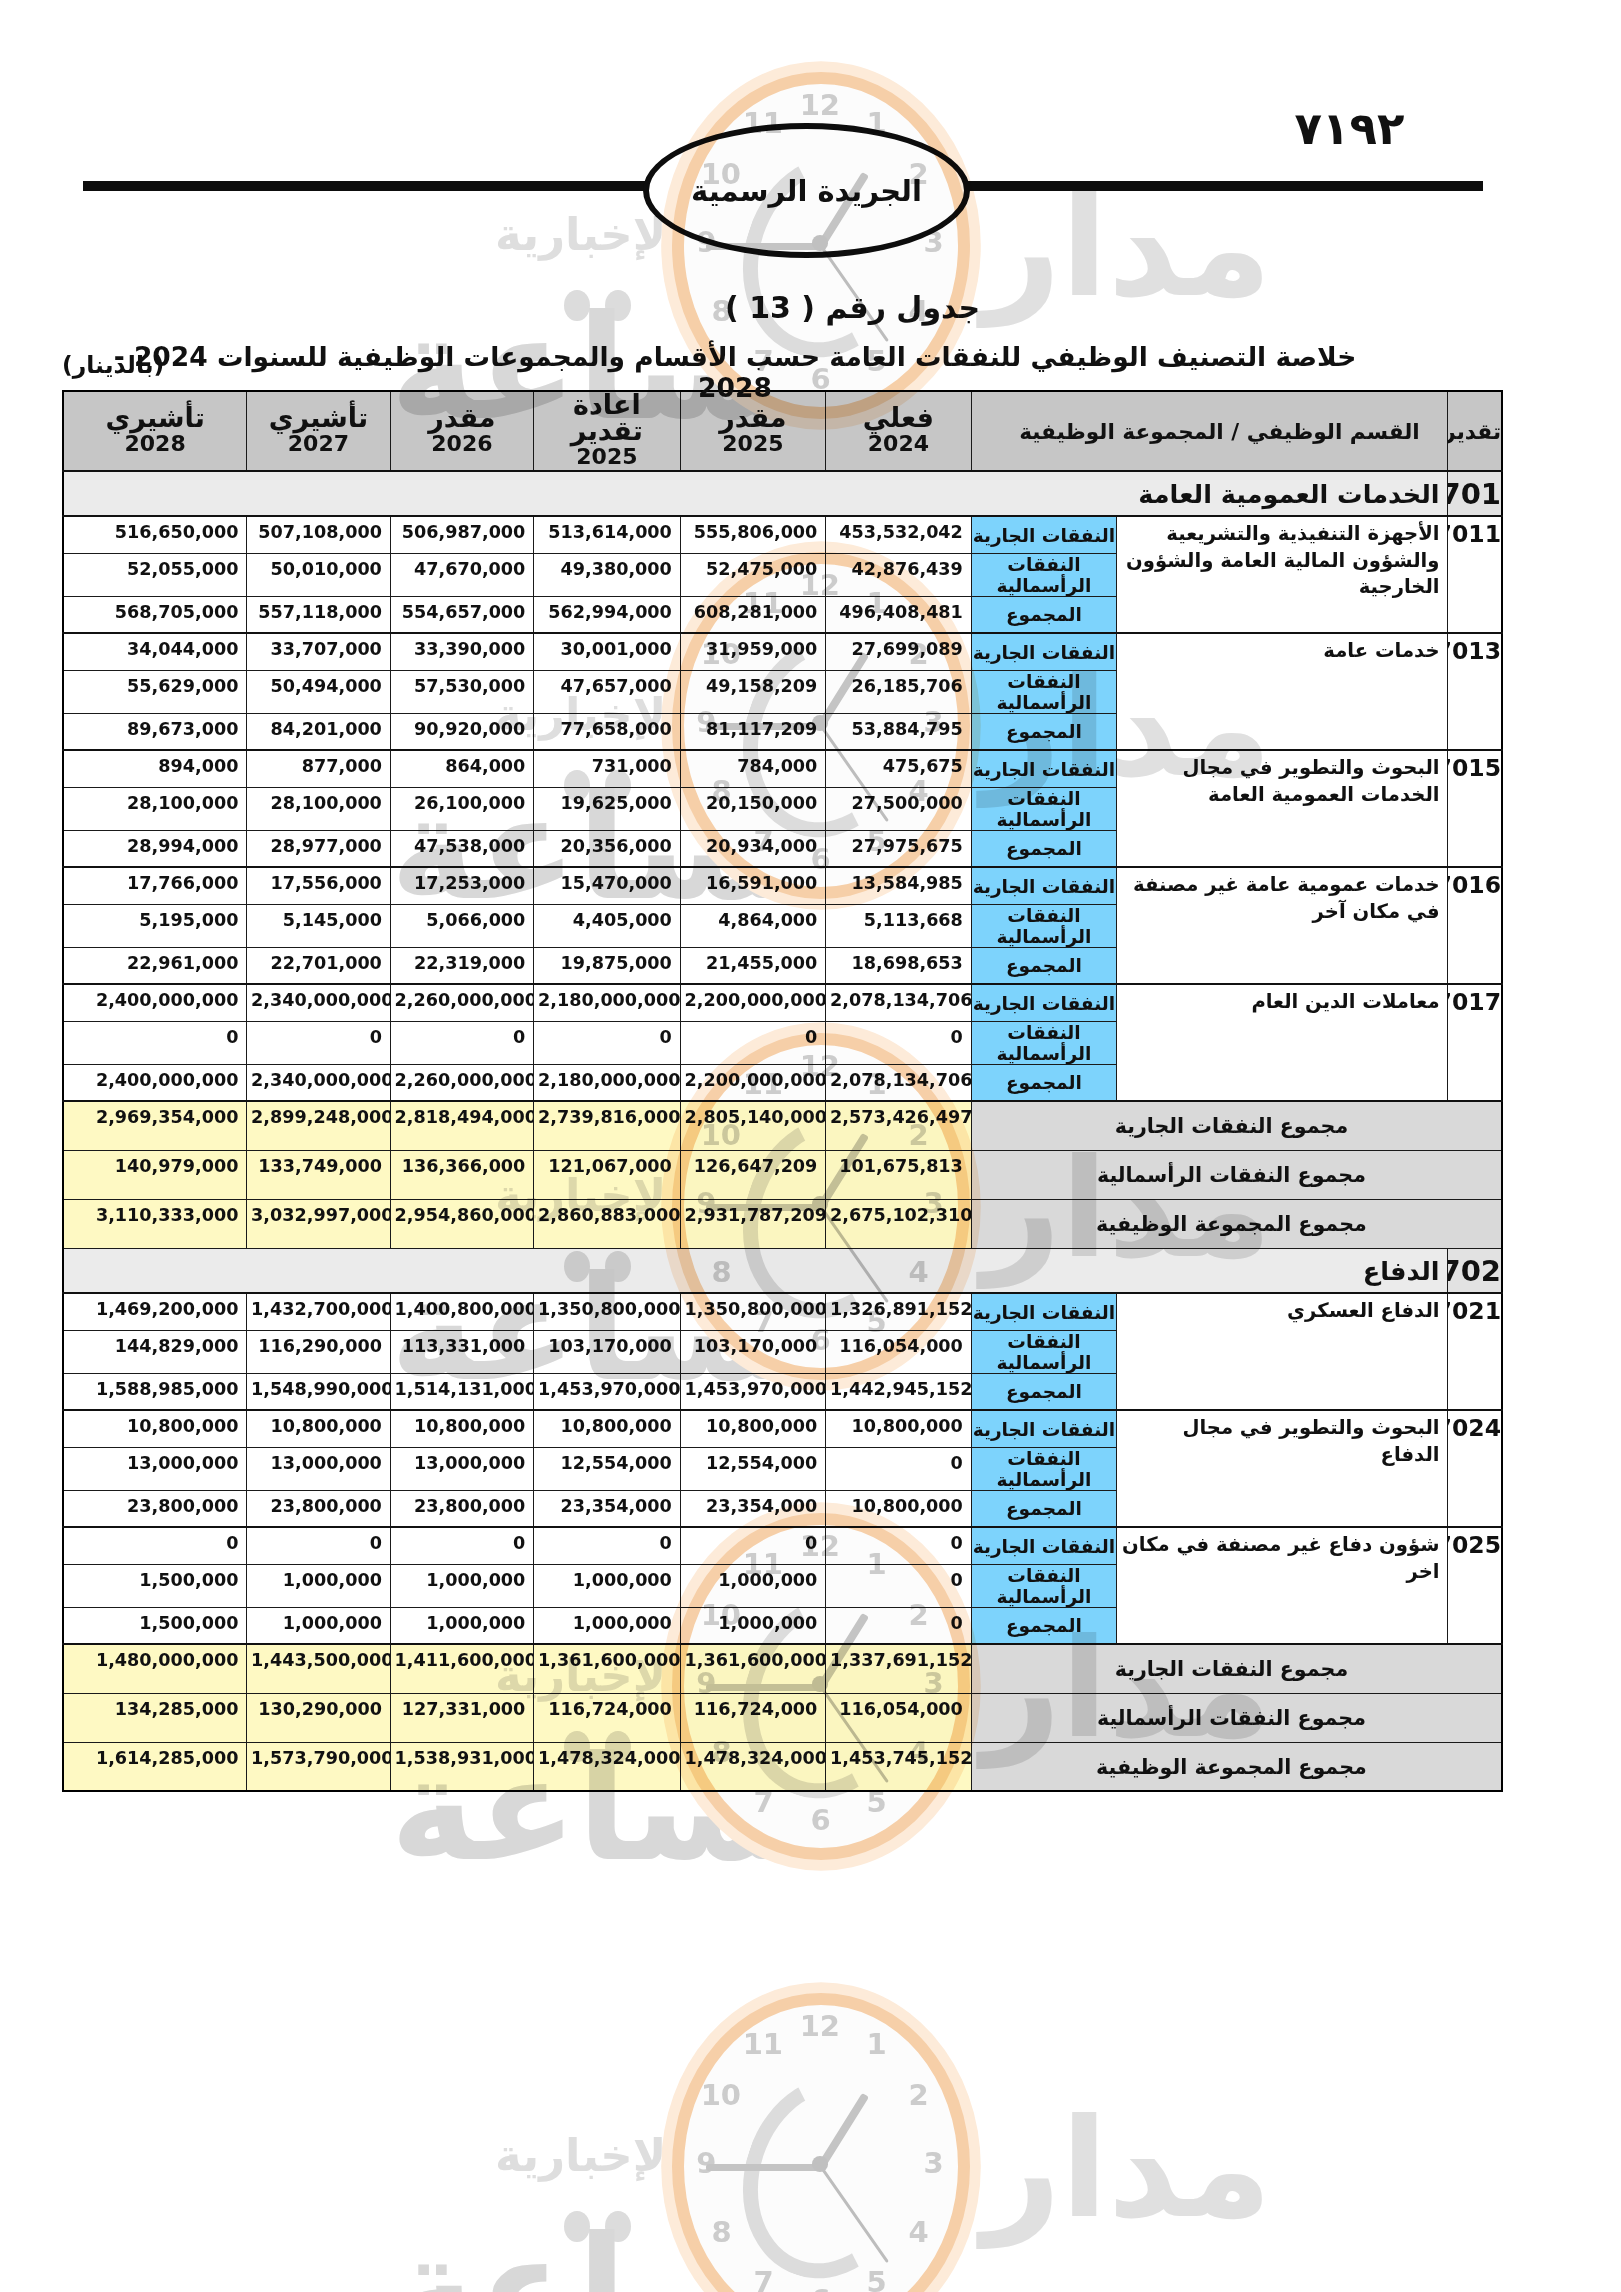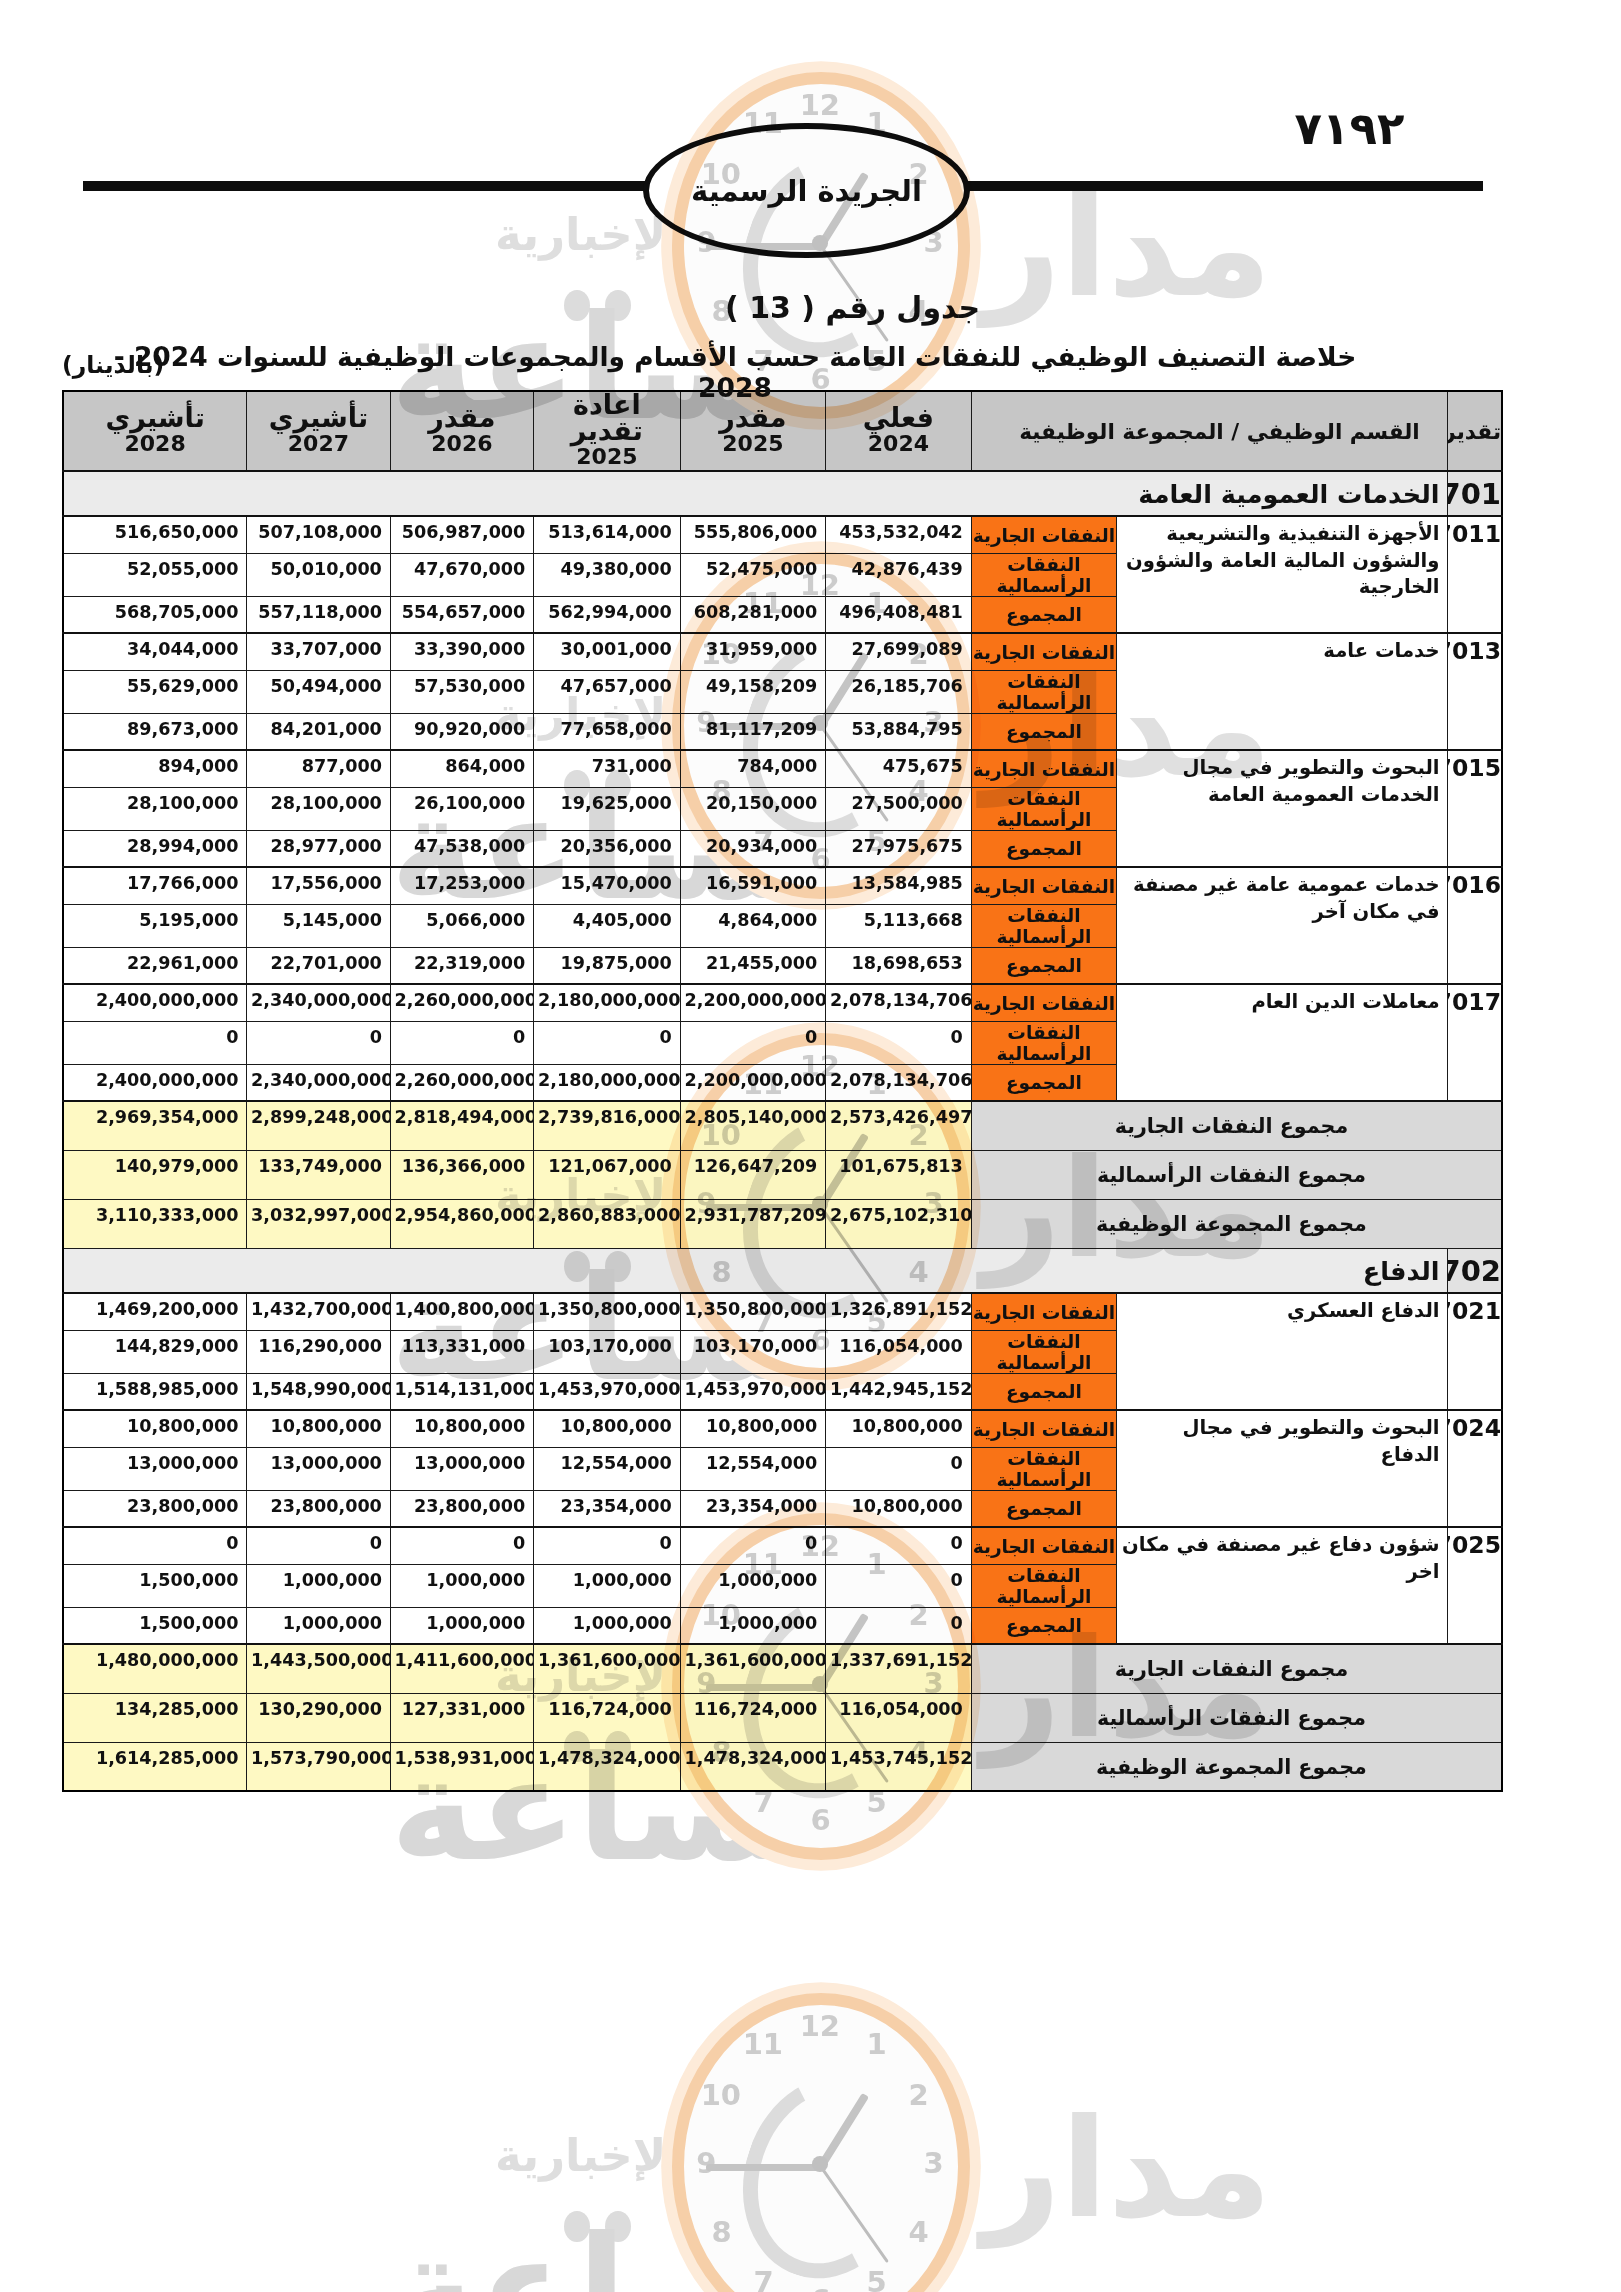--- a/index.html
+++ b/index.html
@@ -53,21 +53,21 @@
   th.year-h .l2 { display:block; font-size:22px; line-height:27.4px; }
   th.label-h { font-size:21.6px;padding-left:20px; }
   th.code-h { font-size:21.6px; }
   tr.section-row { height:45px; }
   td.sec-code { background:#e2e2e2; font-size:29px; font-weight:bold; text-align:right; vertical-align:middle; border-top:2.5px solid #000; }
   td.sec-name { background:#ebebeb; font-size:25.5px; font-weight:bold; text-align:right; padding:0 7.8px 0 0; vertical-align:middle; border-top:2.5px solid #000; }
   tr.group-row { height:37px; }
   tr.group-first td { border-top:2px solid #111; }
   td.code-cell { font-size:23.5px; font-weight:bold; text-align:center; vertical-align:top; padding-top:2.9px; background:#fff; }
   td.gname-cell { font-size:19.6px; font-weight:bold; text-align:right; vertical-align:top; padding:3.9px 7.8px 0 3.9px; background:#fff; line-height:26.5px; }
-  td.rlabel-cell { font-size:18.6px; font-weight:bold; text-align:center; vertical-align:middle; background:#f97316; }
+  td.rlabel-cell { font-size:18.6px; font-weight:bold; text-align:center; vertical-align:middle; background:#7dd3fc; }
   td.num-cell {
     font-size:17.6px; font-weight:bold; text-align:right; direction:ltr;
     vertical-align:top; padding:4.9px 7.8px 0 3.9px; background:#fff;
   }
   tr.totals-row { height:49px; }
   td.tlabel-cell { background:#d9d9d9; font-size:20.6px; font-weight:bold; text-align:center; padding:0 9.8px 0 0; vertical-align:middle; }
   tr.totals-row td.num-cell { background:#fef9c3; }
   
   .watermark-layer {
     position:absolute; inset:0; z-index:4; pointer-events:none;

